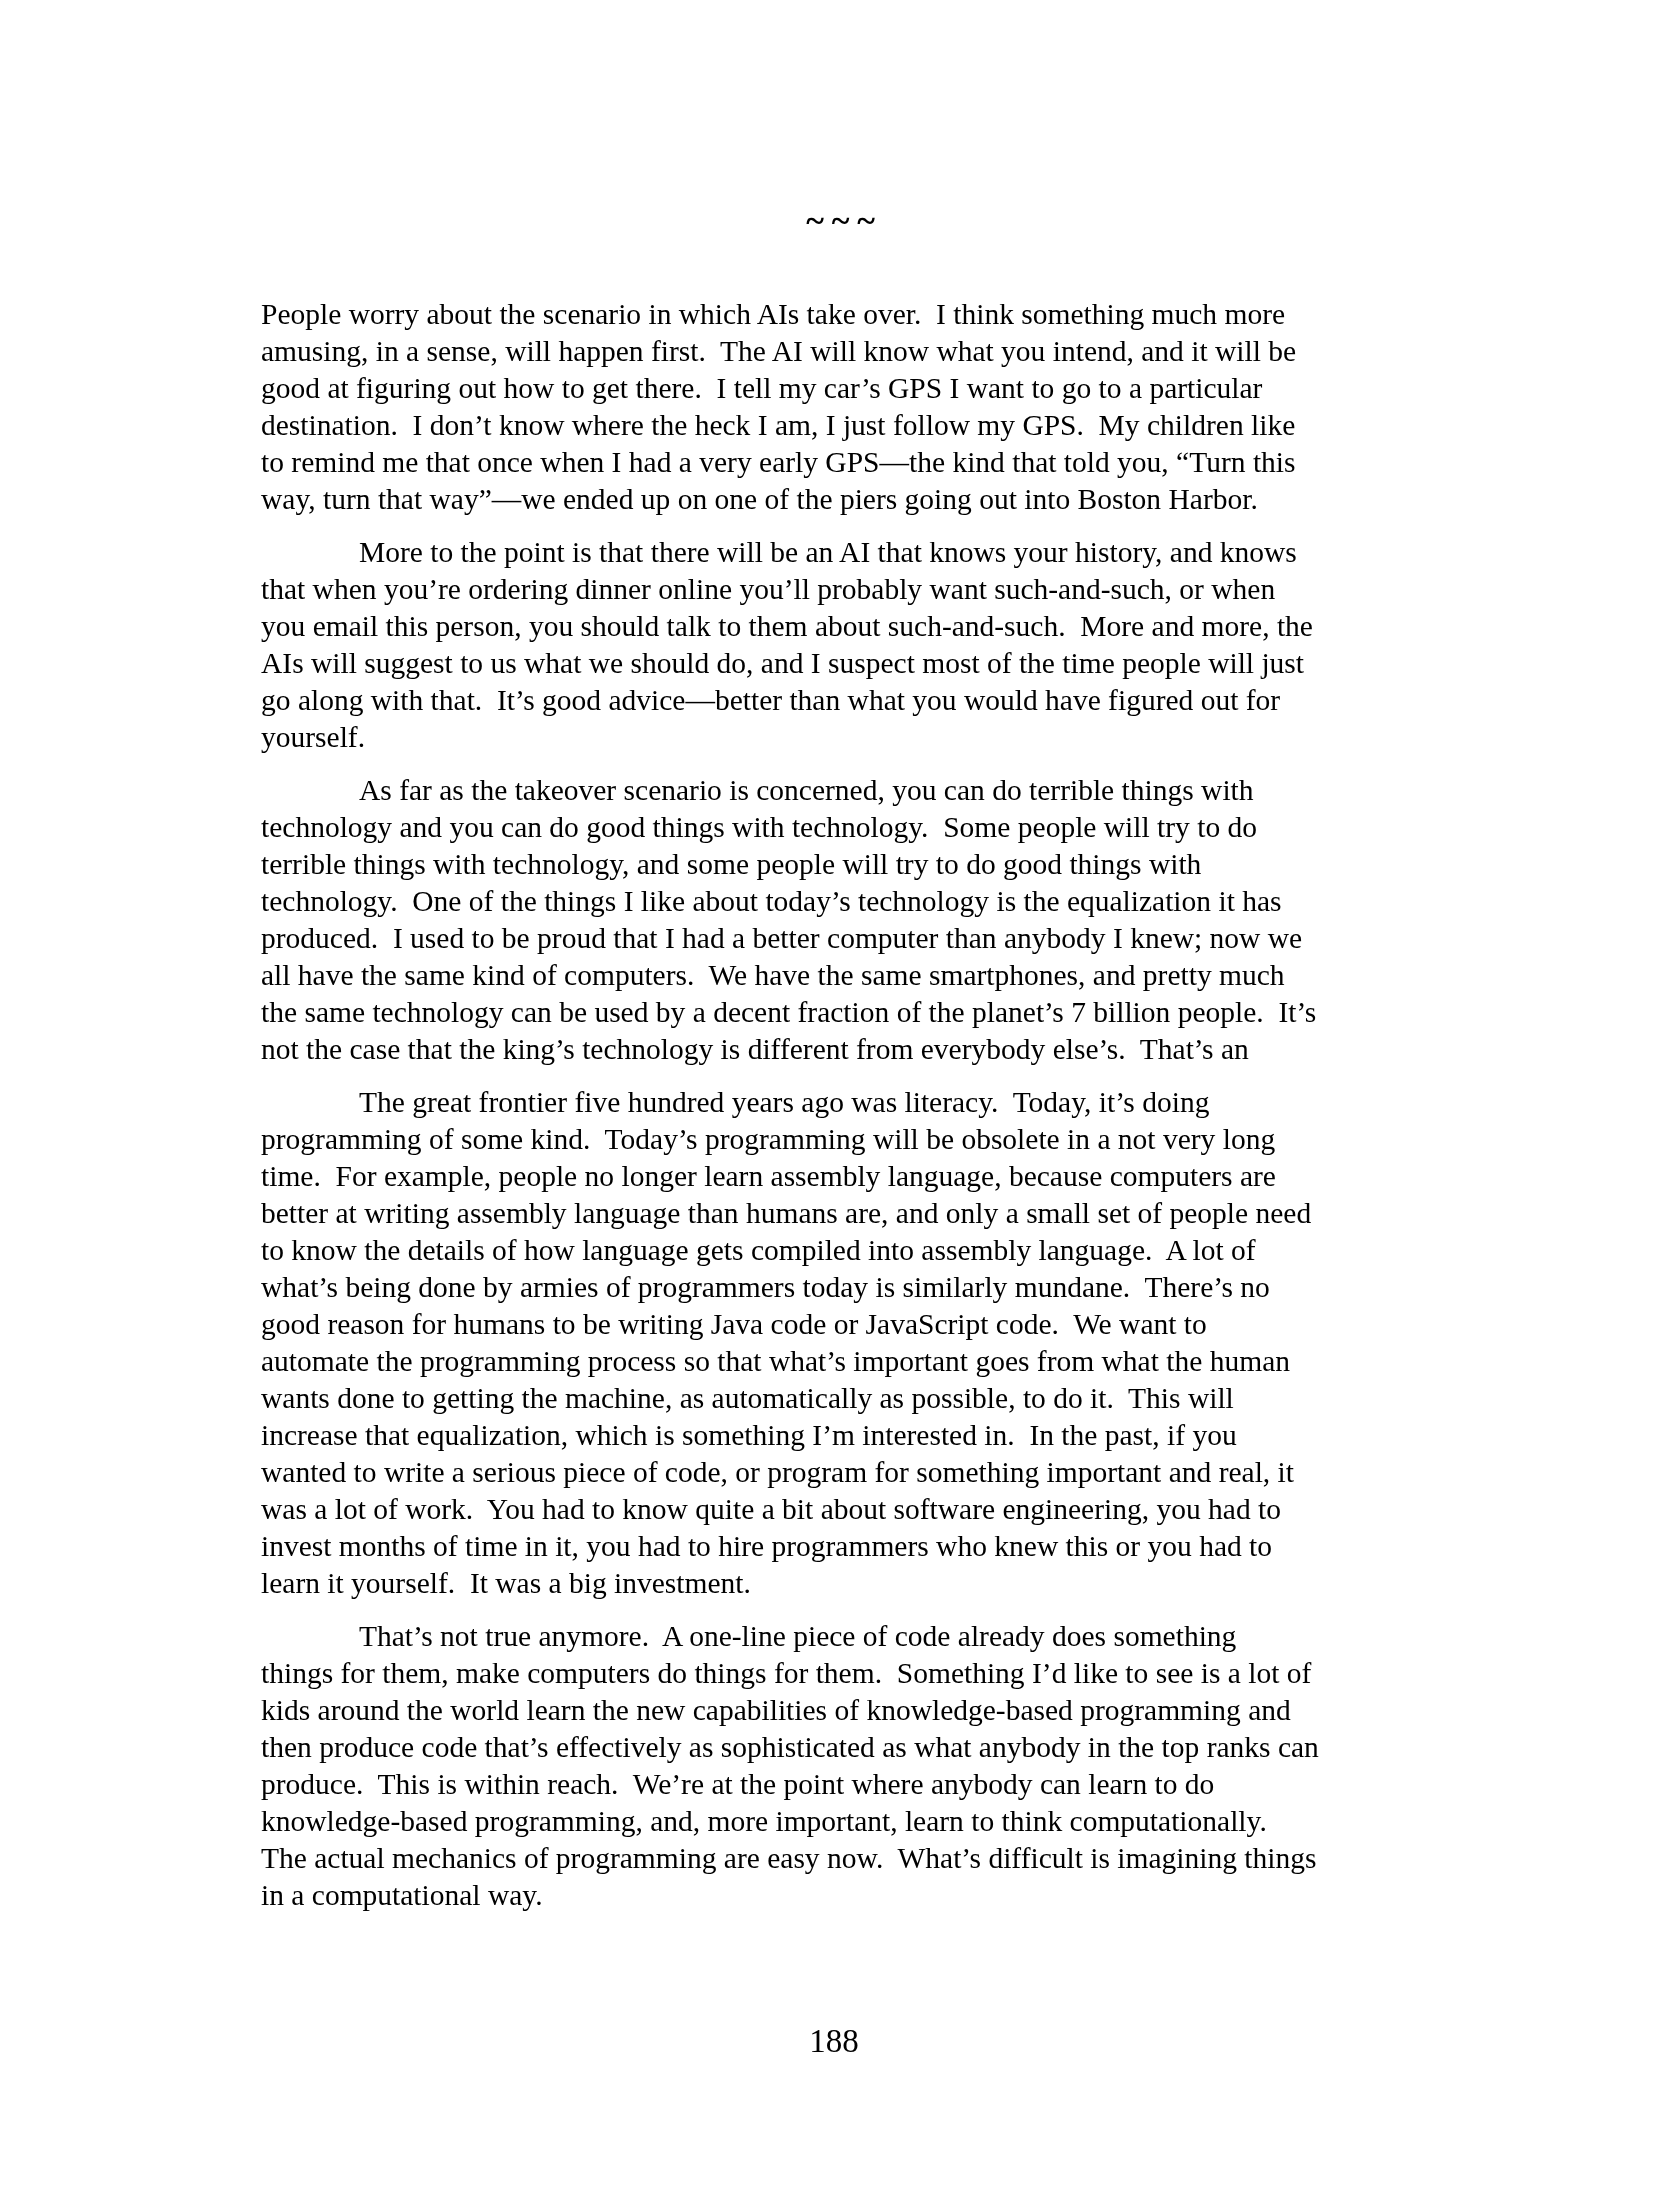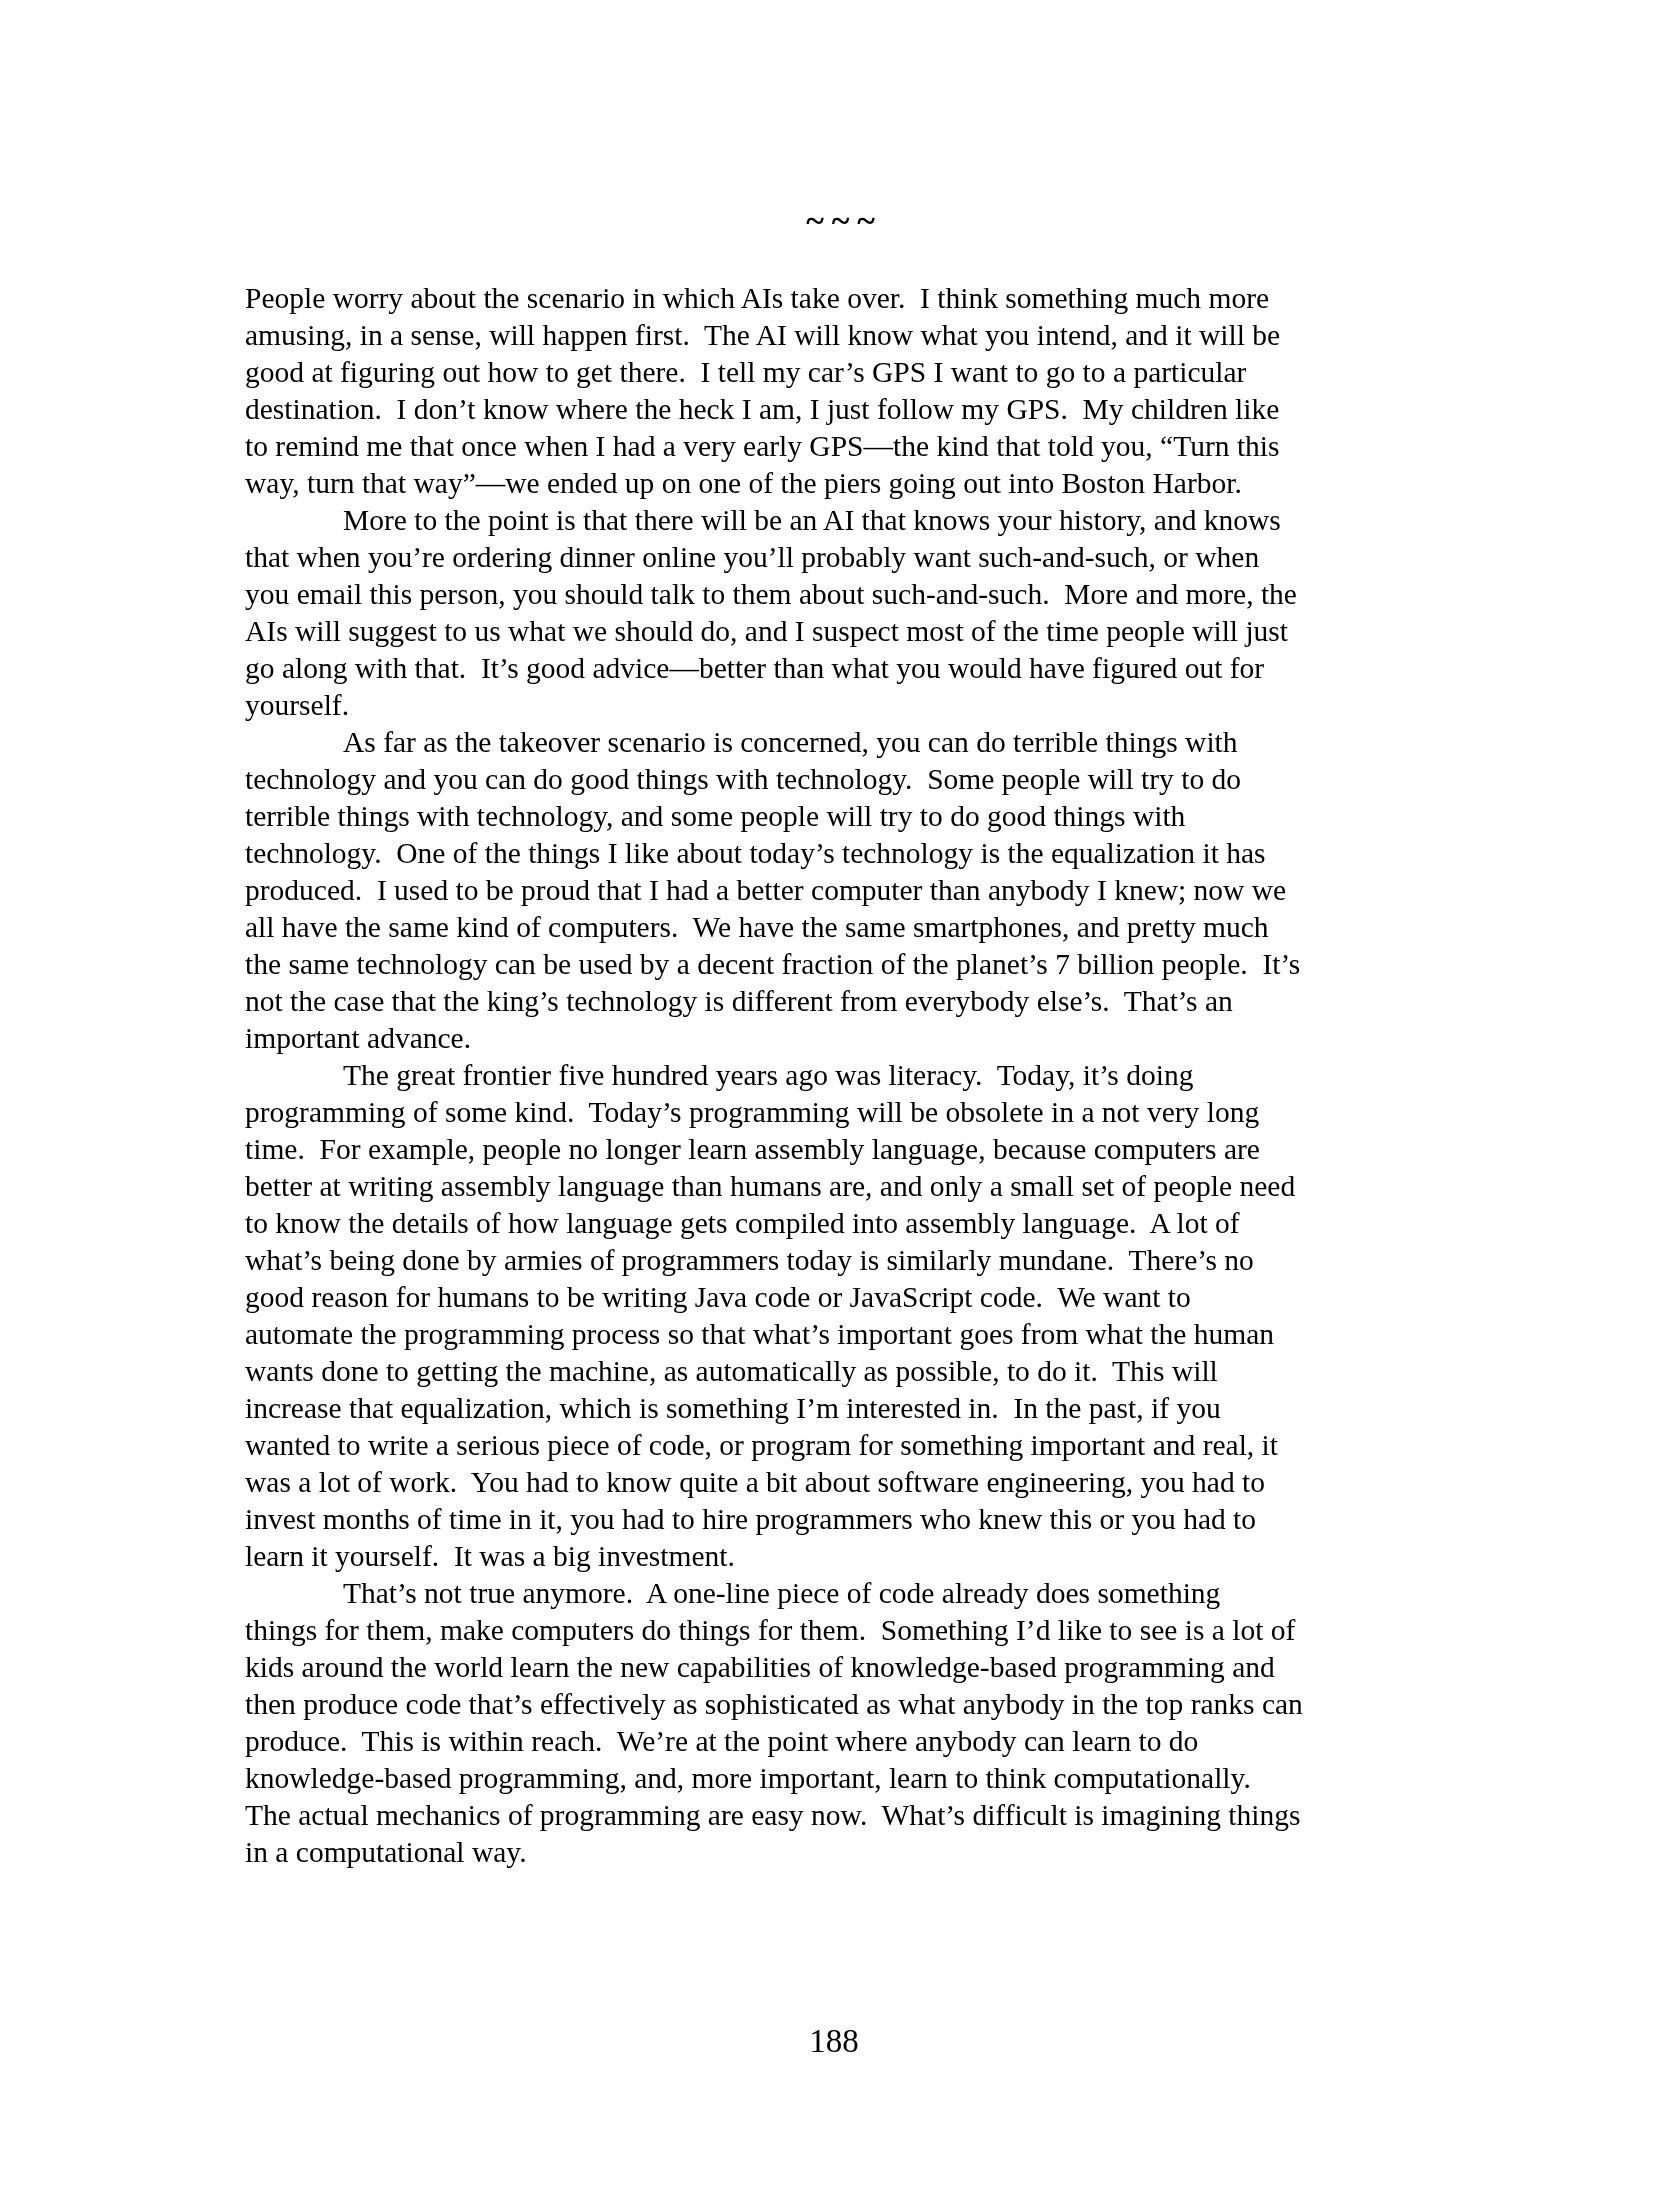--- a/index.html
+++ b/index.html
@@ -28,21 +28,21 @@
     line-height: 37px;
   }
   .content {
     position: absolute;
     left: 245px;
     top: 280px;
     width: 1199px;
     font-size: 29.5px;
     line-height: 37px;
   }
-  .para { margin: 0; }
+  .para { margin: 16px; }
   .para .line { white-space: pre; }
   .para.indent .line:first-child { padding-left: 98px; }
   .page-number {
     position: absolute;
     top: 2023px;
     left: 245px;
     width: 1178px;
     text-align: center;
     font-size: 33px;
     line-height: 37px;
@@ -83,21 +83,20 @@
       </div>
       <div class="para indent">
         <div class="line">As far as the takeover scenario is concerned, you can do terrible things with</div>
         <div class="line">technology and you can do good things with technology.  Some people will try to do</div>
         <div class="line">terrible things with technology, and some people will try to do good things with</div>
         <div class="line">technology.  One of the things I like about today’s technology is the equalization it has</div>
         <div class="line">produced.  I used to be proud that I had a better computer than anybody I knew; now we</div>
         <div class="line">all have the same kind of computers.  We have the same smartphones, and pretty much</div>
         <div class="line">the same technology can be used by a decent fraction of the planet’s 7 billion people.  It’s</div>
         <div class="line">not the case that the king’s technology is different from everybody else’s.  That’s an</div>
-        <div class="line">important advance.</div>
       </div>
       <div class="para indent">
         <div class="line">The great frontier five hundred years ago was literacy.  Today, it’s doing</div>
         <div class="line">programming of some kind.  Today’s programming will be obsolete in a not very long</div>
         <div class="line">time.  For example, people no longer learn assembly language, because computers are</div>
         <div class="line">better at writing assembly language than humans are, and only a small set of people need</div>
         <div class="line">to know the details of how language gets compiled into assembly language.  A lot of</div>
         <div class="line">what’s being done by armies of programmers today is similarly mundane.  There’s no</div>
         <div class="line">good reason for humans to be writing Java code or JavaScript code.  We want to</div>
         <div class="line">automate the programming process so that what’s important goes from what the human</div>

